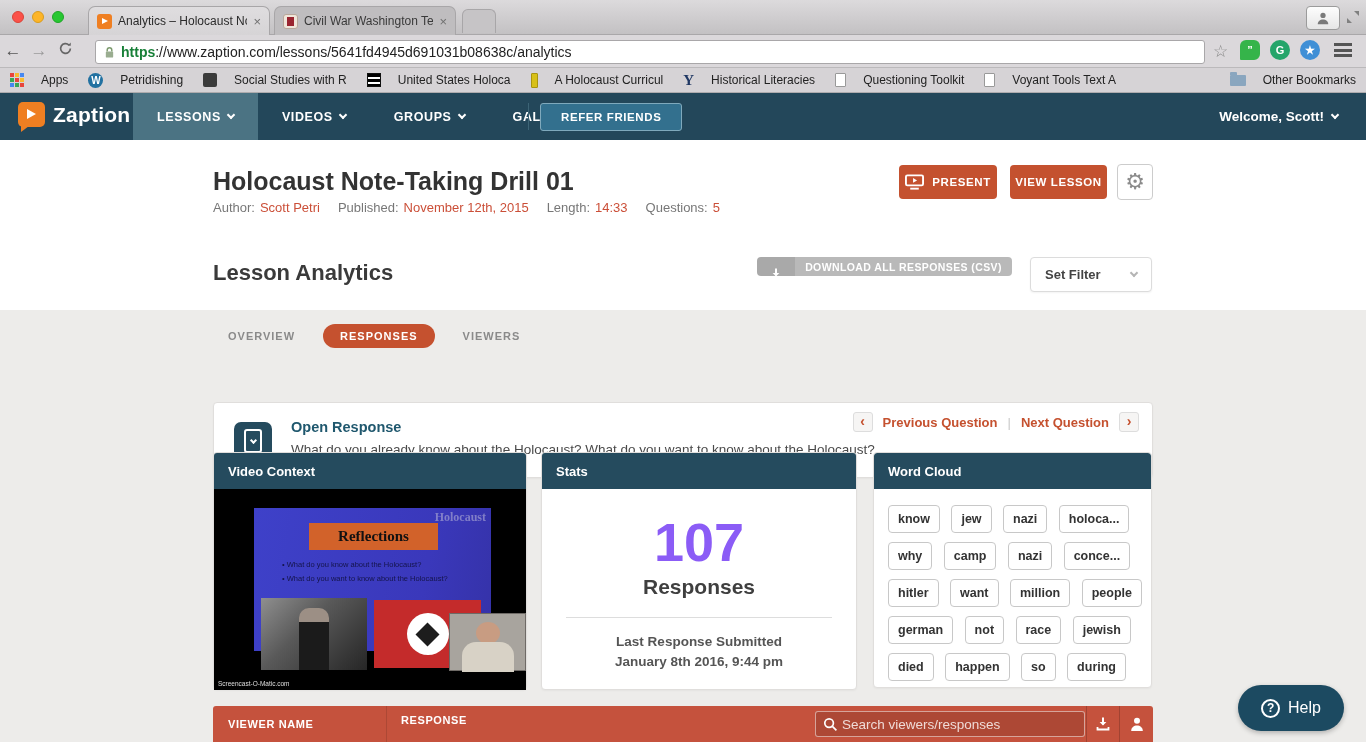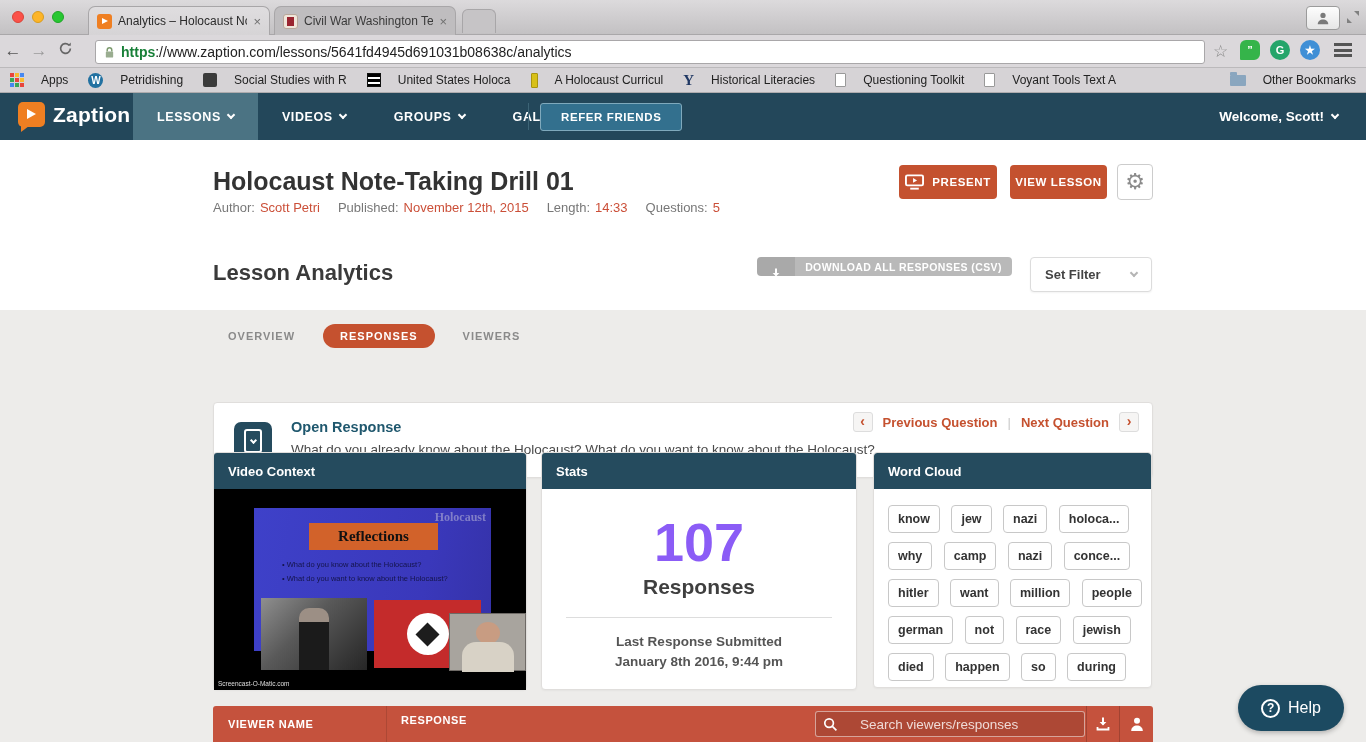--- a/index.html
+++ b/index.html
@@ -189,21 +189,21 @@
   
   .resp-bar { position:absolute; left:213px; top:706px; width:940px; height:36px; background:#c5523d;
     border-radius:3px 3px 0 0; color:#fff; }
   .resp-col1 { position:absolute; left:15px; top:0; height:36px; display:flex; align-items:center;
     font-size:11px; font-weight:bold; letter-spacing:0.6px; }
   .resp-divider { position:absolute; left:173px; top:0; width:1px; height:36px; background:rgba(0,0,0,0.12); }
   .resp-col2 { position:absolute; left:188px; top:0; height:28px; display:flex; align-items:center;
     font-size:11px; font-weight:bold; letter-spacing:0.6px; }
   .resp-search { position:absolute; left:602px; top:5px; width:270px; height:26px;
     background:rgba(0,0,0,0.12); border:1px solid rgba(255,255,255,0.5); border-radius:3px;
-    display:flex; align-items:center; padding:0 7px; gap:22px; }
+    display:flex; align-items:center; padding:0 7px; gap:4px; }
   .resp-search input { flex:1; background:transparent; border:none; outline:none; color:#fff;
     font-size:13.5px; font-family:"Liberation Sans", sans-serif; }
   .resp-search input::placeholder { color:rgba(255,255,255,0.8); }
   .bar-btn { position:absolute; top:0; height:36px; width:33px; border-left:1px solid rgba(0,0,0,0.18);
     display:flex; align-items:center; justify-content:center; }
   .bar-btn.dl { left:873px; }
   .bar-btn.user { left:906px; width:34px; }
 
   
   .help-btn { position:absolute; left:1238px; top:685px; width:106px; height:46px; background:#1c4a61;

